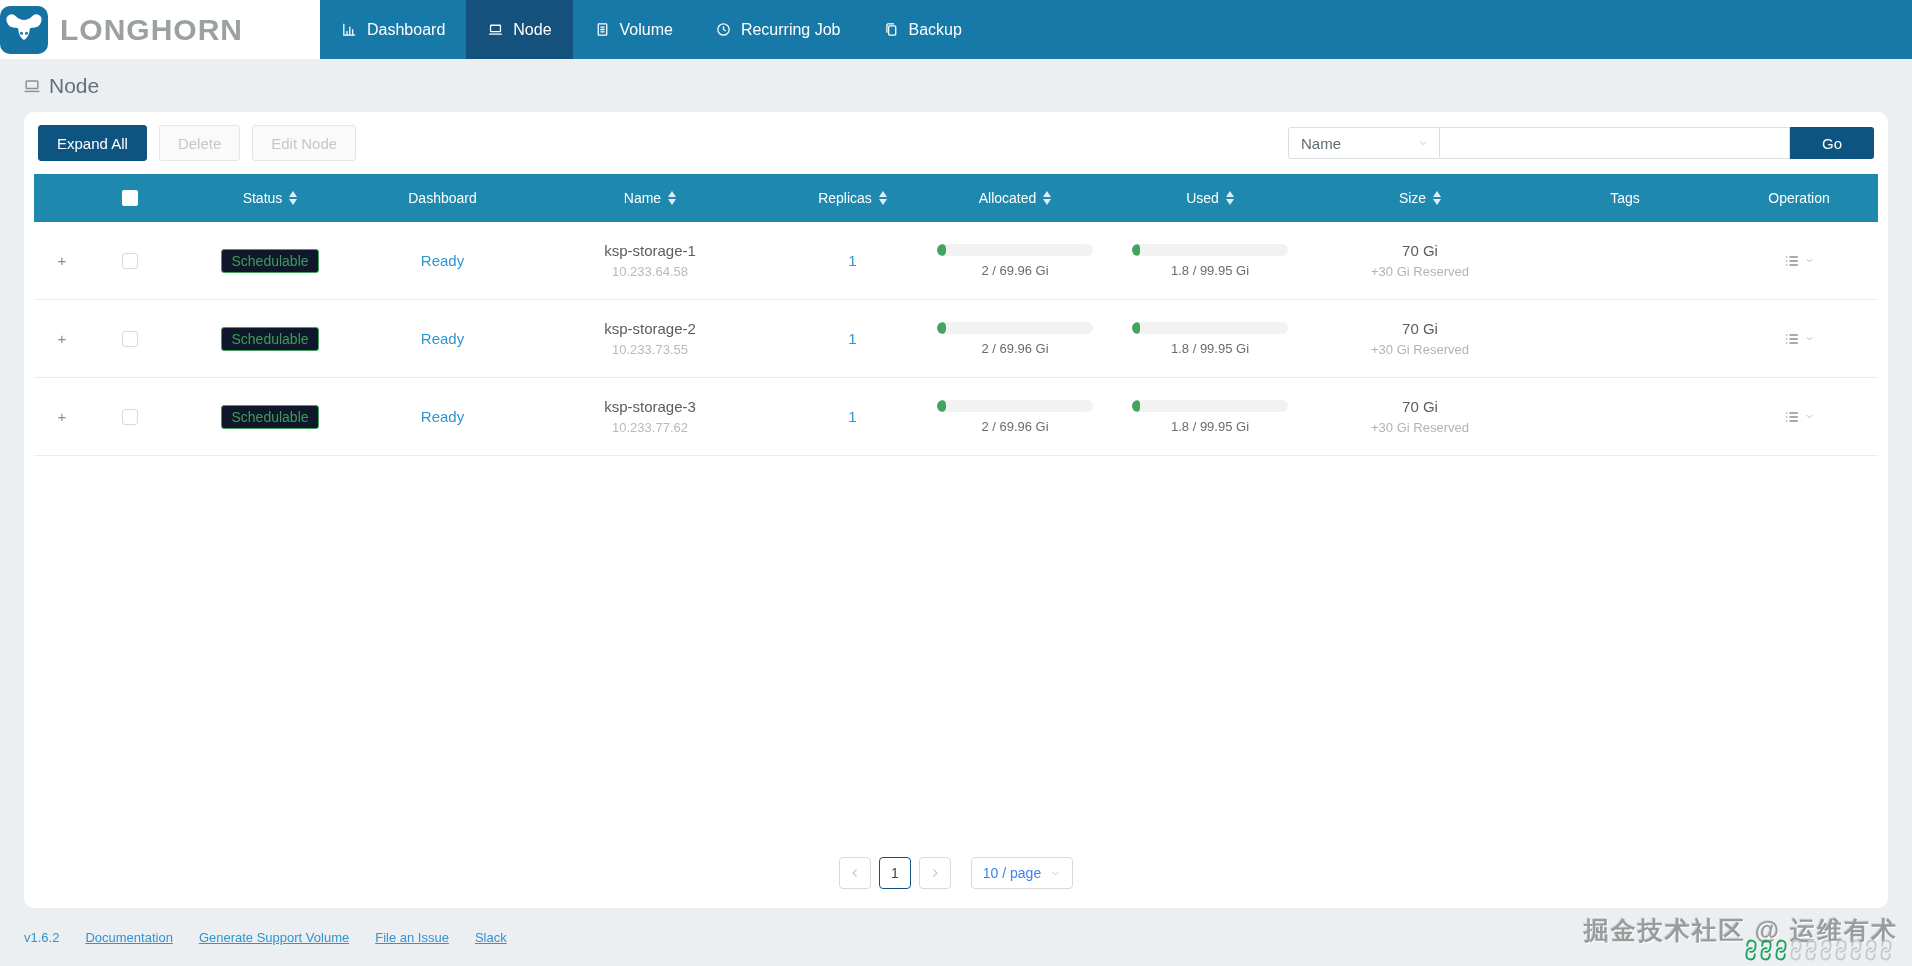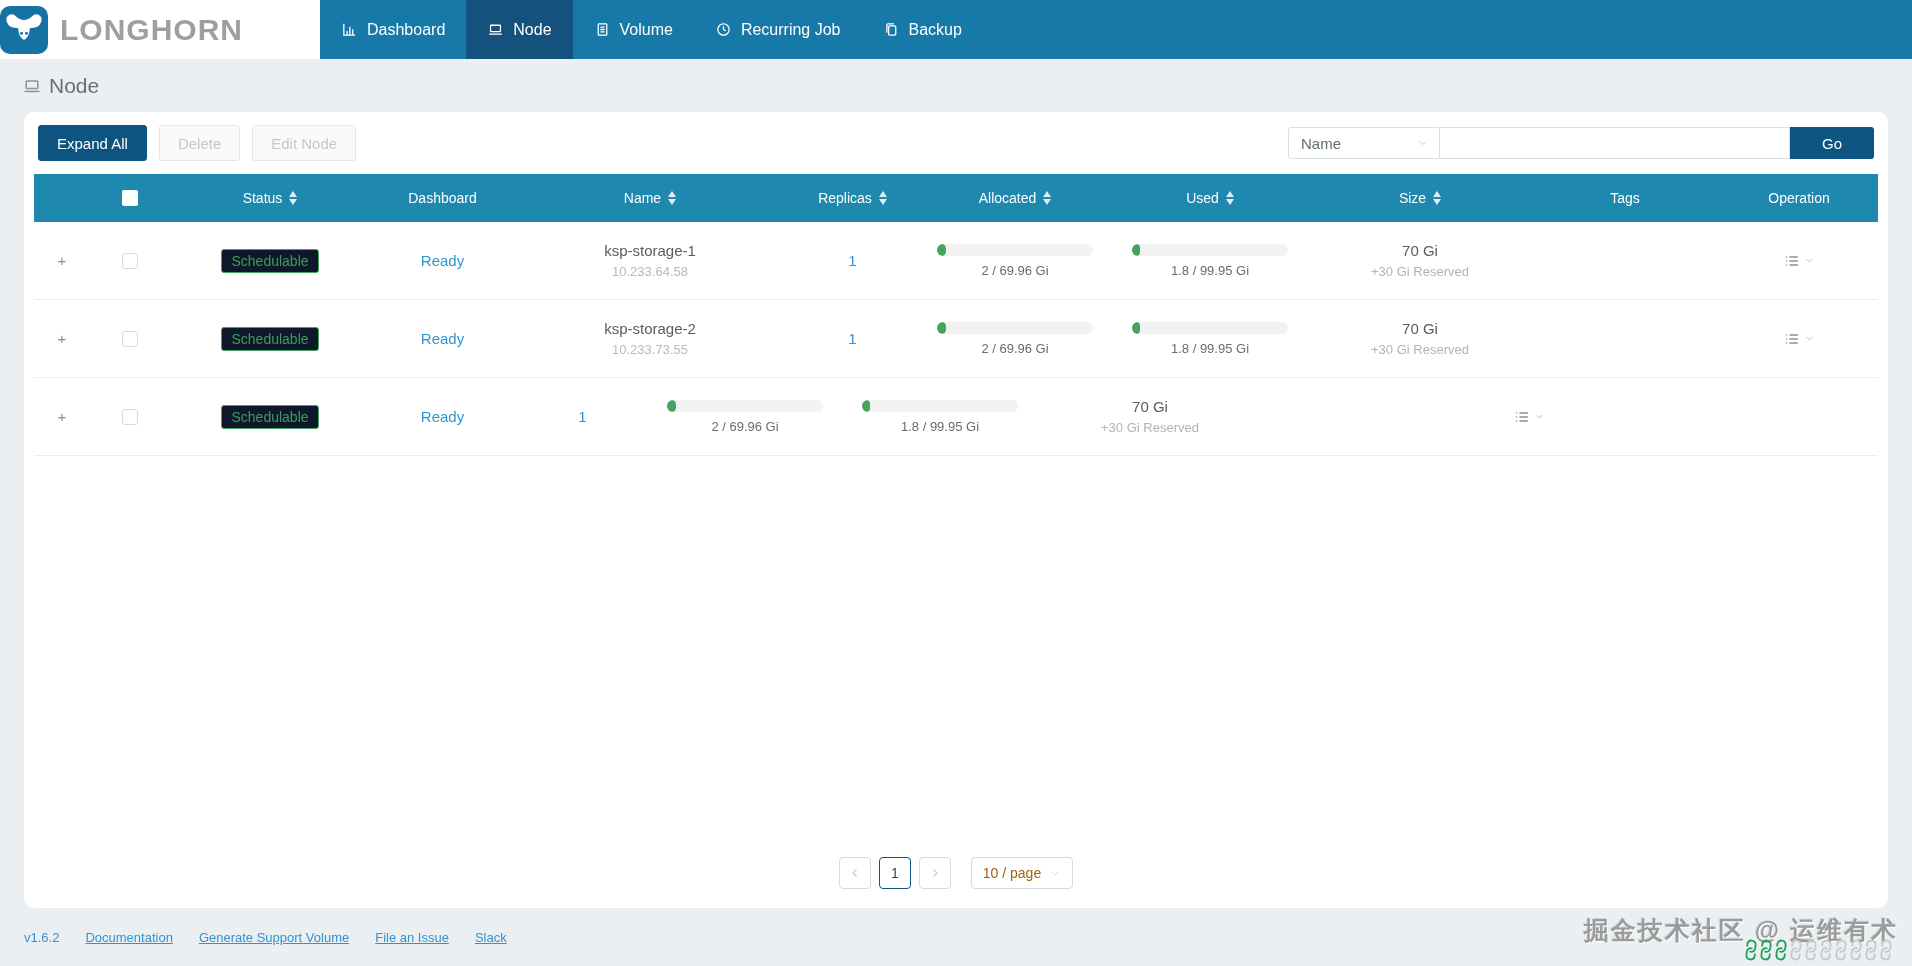--- a/index.html
+++ b/index.html
@@ -61,21 +61,21 @@
   .size-value { font-size:15px; color:#5C5C5C; }
   .size-note { font-size:13px; color:#B3B3B3; margin-top:5px; }
   .op-wrap { flex-direction:row; gap:4px; color:#8F8F8F; cursor:pointer; }
   .op-wrap .list-ic svg { width:16px; height:16px; display:block; }
   .op-wrap .chev svg { width:11px; height:11px; display:block; color:#B0B0B0; }
   
   .pagination { margin-top:auto; display:flex; align-items:center; justify-content:center; gap:8px; padding-bottom:19px; flex:none; }
   .page-btn { width:32px; height:32px; border:1px solid #D9D9D9; border-radius:4px; background:#fff; display:flex; align-items:center; justify-content:center; color:#C9C9C9; cursor:pointer; }
   .page-btn svg { width:12px; height:12px; }
   .page-current { width:32px; height:32px; border:1px solid #0D5480; border-radius:4px; background:#fff; display:flex; align-items:center; justify-content:center; color:#434343; font-size:14px; cursor:pointer; }
-  .page-size { height:32px; padding:0 11px; border:1px solid #D9D9D9; border-radius:4px; background:#fff; display:flex; align-items:center; gap:9px; color:#a16207; font-size:14px; margin-left:12px; cursor:pointer; }
+  .page-size { height:32px; padding:0 11px; border:1px solid #D9D9D9; border-radius:4px; background:#fff; display:flex; align-items:center; gap:9px; color:#3b82f6; font-size:14px; margin-left:12px; cursor:pointer; }
   .page-size svg { width:11px; height:11px; color:#C4C8CA; }
   
   .footer { height:58px; display:flex; align-items:center; gap:26px; padding:0 24px; position:relative; font-size:13px; }
   .footer-version { color:#2E95D3; }
   .footer a { color:#2E95D3; text-decoration:underline; cursor:pointer; }
   .watermark { position:absolute; right:14px; bottom:6px; text-align:right; }
   .wm-text { font-size:25px; font-weight:600; letter-spacing:2px; color:#999B9C;
     text-shadow:1px 1px 0 rgba(255,255,255,.95), -1px -1px 0 rgba(0,0,0,.10); }
   .wm-chains { display:flex; justify-content:flex-end; margin-top:-7px; padding-right:2px; }
   .wm-chain { margin-left:-5px; }
@@ -351,20 +351,24 @@
           </div>
           <div class="cell c-check">
             <span class="row-checkbox"></span>
           </div>
           <div class="cell c-status">
             <span class="badge">Schedulable</span>
           </div>
           <div class="cell c-ready">
             <a class="lnk">Ready</a>
           </div>
+          <div class="cell c-name">
+            <div class="node-name">ksp-storage-3</div>
+            <div class="node-ip">10.233.77.62</div>
+          </div>
           <div class="cell c-replicas">
             <a class="lnk">1</a>
           </div>
           <div class="cell c-alloc">
             <div class="bar">
               <i class="bar-fill" style="width: 6%;"></i>
             </div>
             <div class="bar-label">2 / 69.96 Gi</div>
           </div>
           <div class="cell c-used">

